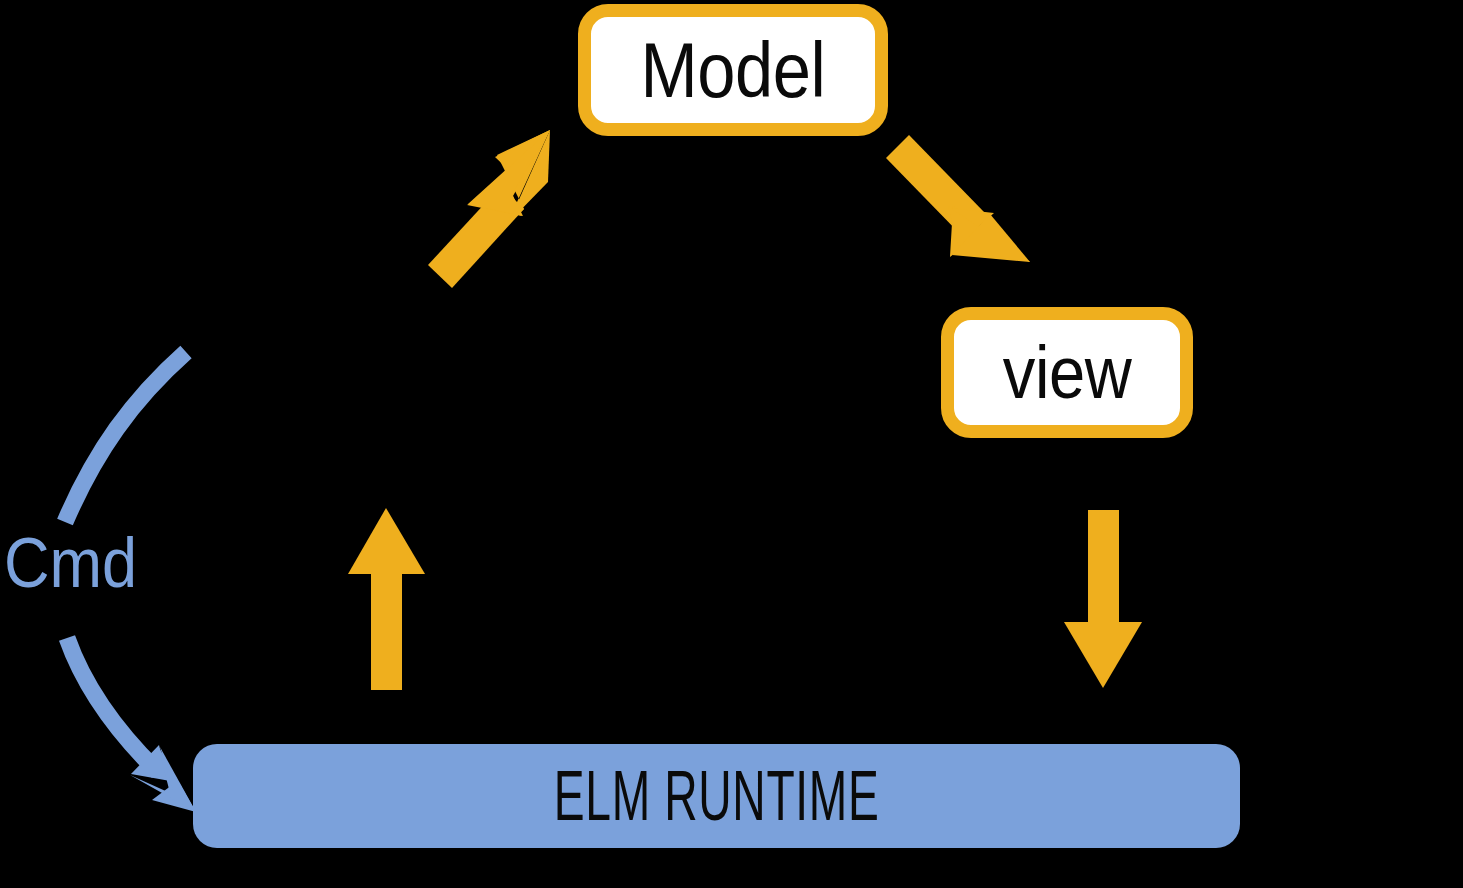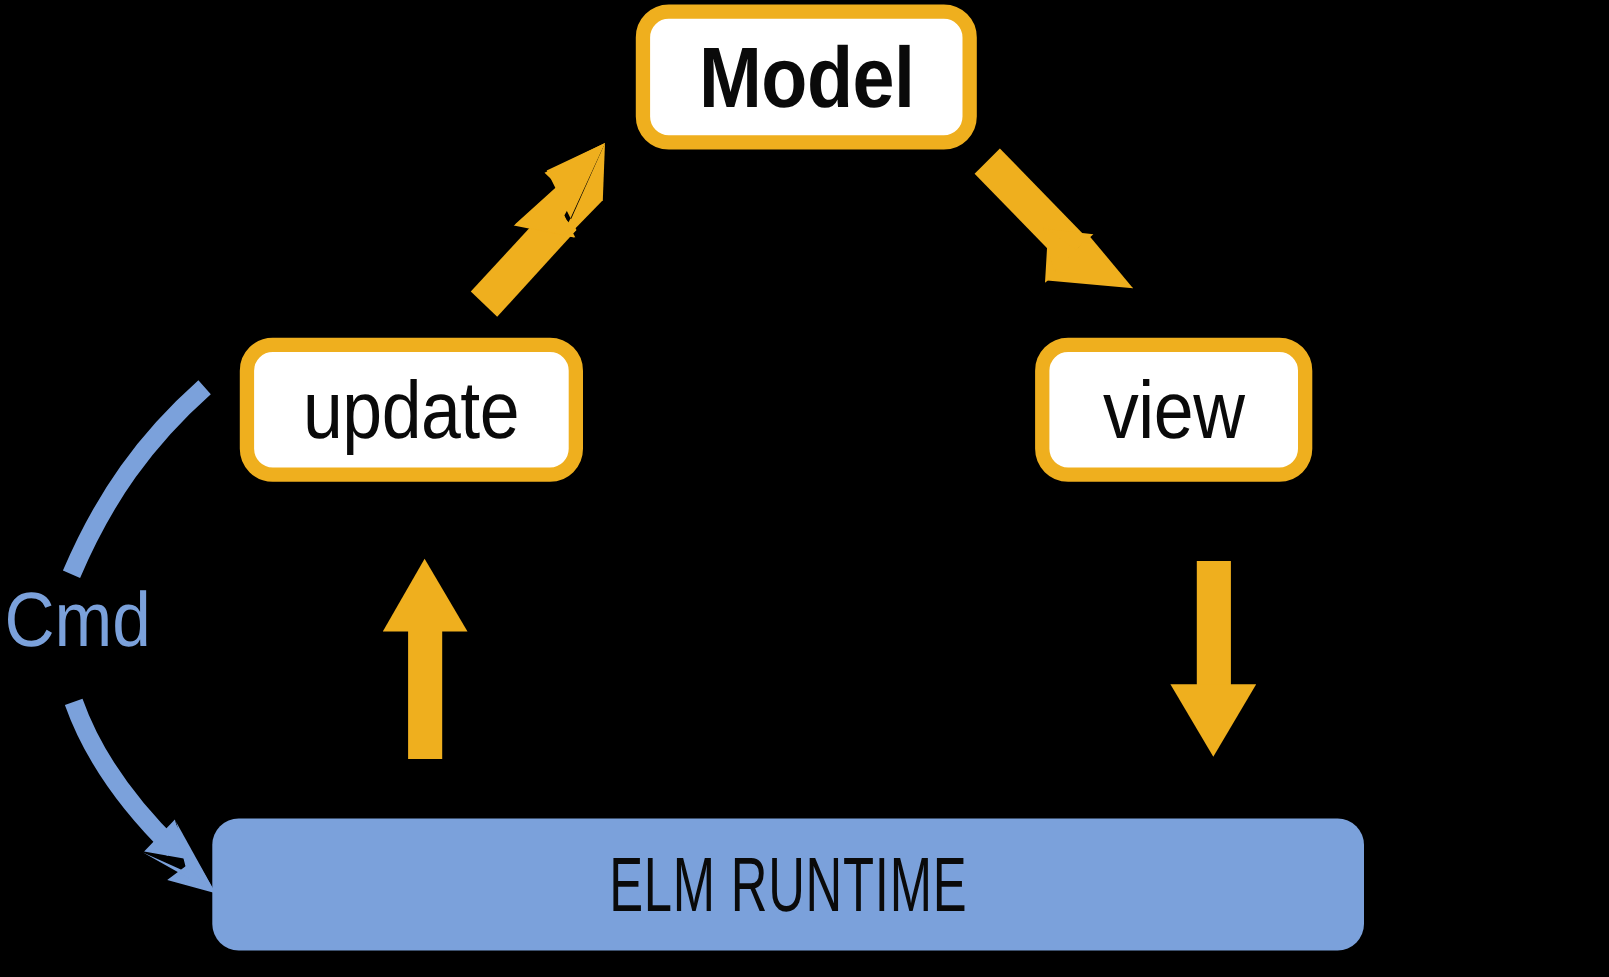--- a/index.html
+++ b/index.html
@@ -40,21 +40,20 @@
     line-height: 1;
     letter-spacing: -0.5px;
     transform: scaleX(0.88);
     white-space: nowrap;
   }
   #node-model {
     left: 578px;
     top: 4px;
     width: 310px;
     height: 132px;
-    font-weight: bold;
   }
   #node-model .node-label { font-size: 78px; }
   #node-update {
     left: 218px;
     top: 307px;
     width: 312px;
     height: 131px;
   }
   #node-update .node-label { font-size: 74px; }
   #node-view {
@@ -62,21 +61,21 @@
     top: 307px;
     width: 252px;
     height: 131px;
   }
   #node-view .node-label { font-size: 74px; }
   #runtime-bar {
     position: absolute;
     left: 193px;
     top: 744px;
     width: 1047px;
-    height: 120px;
+    height: 104px;
     background: #7BA1DB;
     border-radius: 24px;
     display: flex;
     align-items: center;
     justify-content: center;
   }
   #runtime-bar .node-label {
     font-size: 70px;
     letter-spacing: 1px;
     transform: scaleX(0.66);
@@ -150,23 +149,20 @@
                Z" fill="#7BA1DB"></path>
       <path d="M 196,812 L 130,775 L 170,793 L 158,746 Z" fill="#7BA1DB"></path>
       <path d="M 196,812 L 160,747 L 173,790 Z" fill="#7BA1DB"></path>
     </g>
   </svg>
 
   <div class="node-box" id="node-model">
     <span class="node-label">Model</span>
   </div>
 
-  <div class="node-box" id="node-update">
-    <span class="node-label">update</span>
-  </div>
 
   <div class="node-box" id="node-view">
     <span class="node-label">view</span>
   </div>
 
   <div id="runtime-bar">
     <span class="node-label">ELM RUNTIME</span>
   </div>
 
   <div id="cmd-label">Cmd</div>

